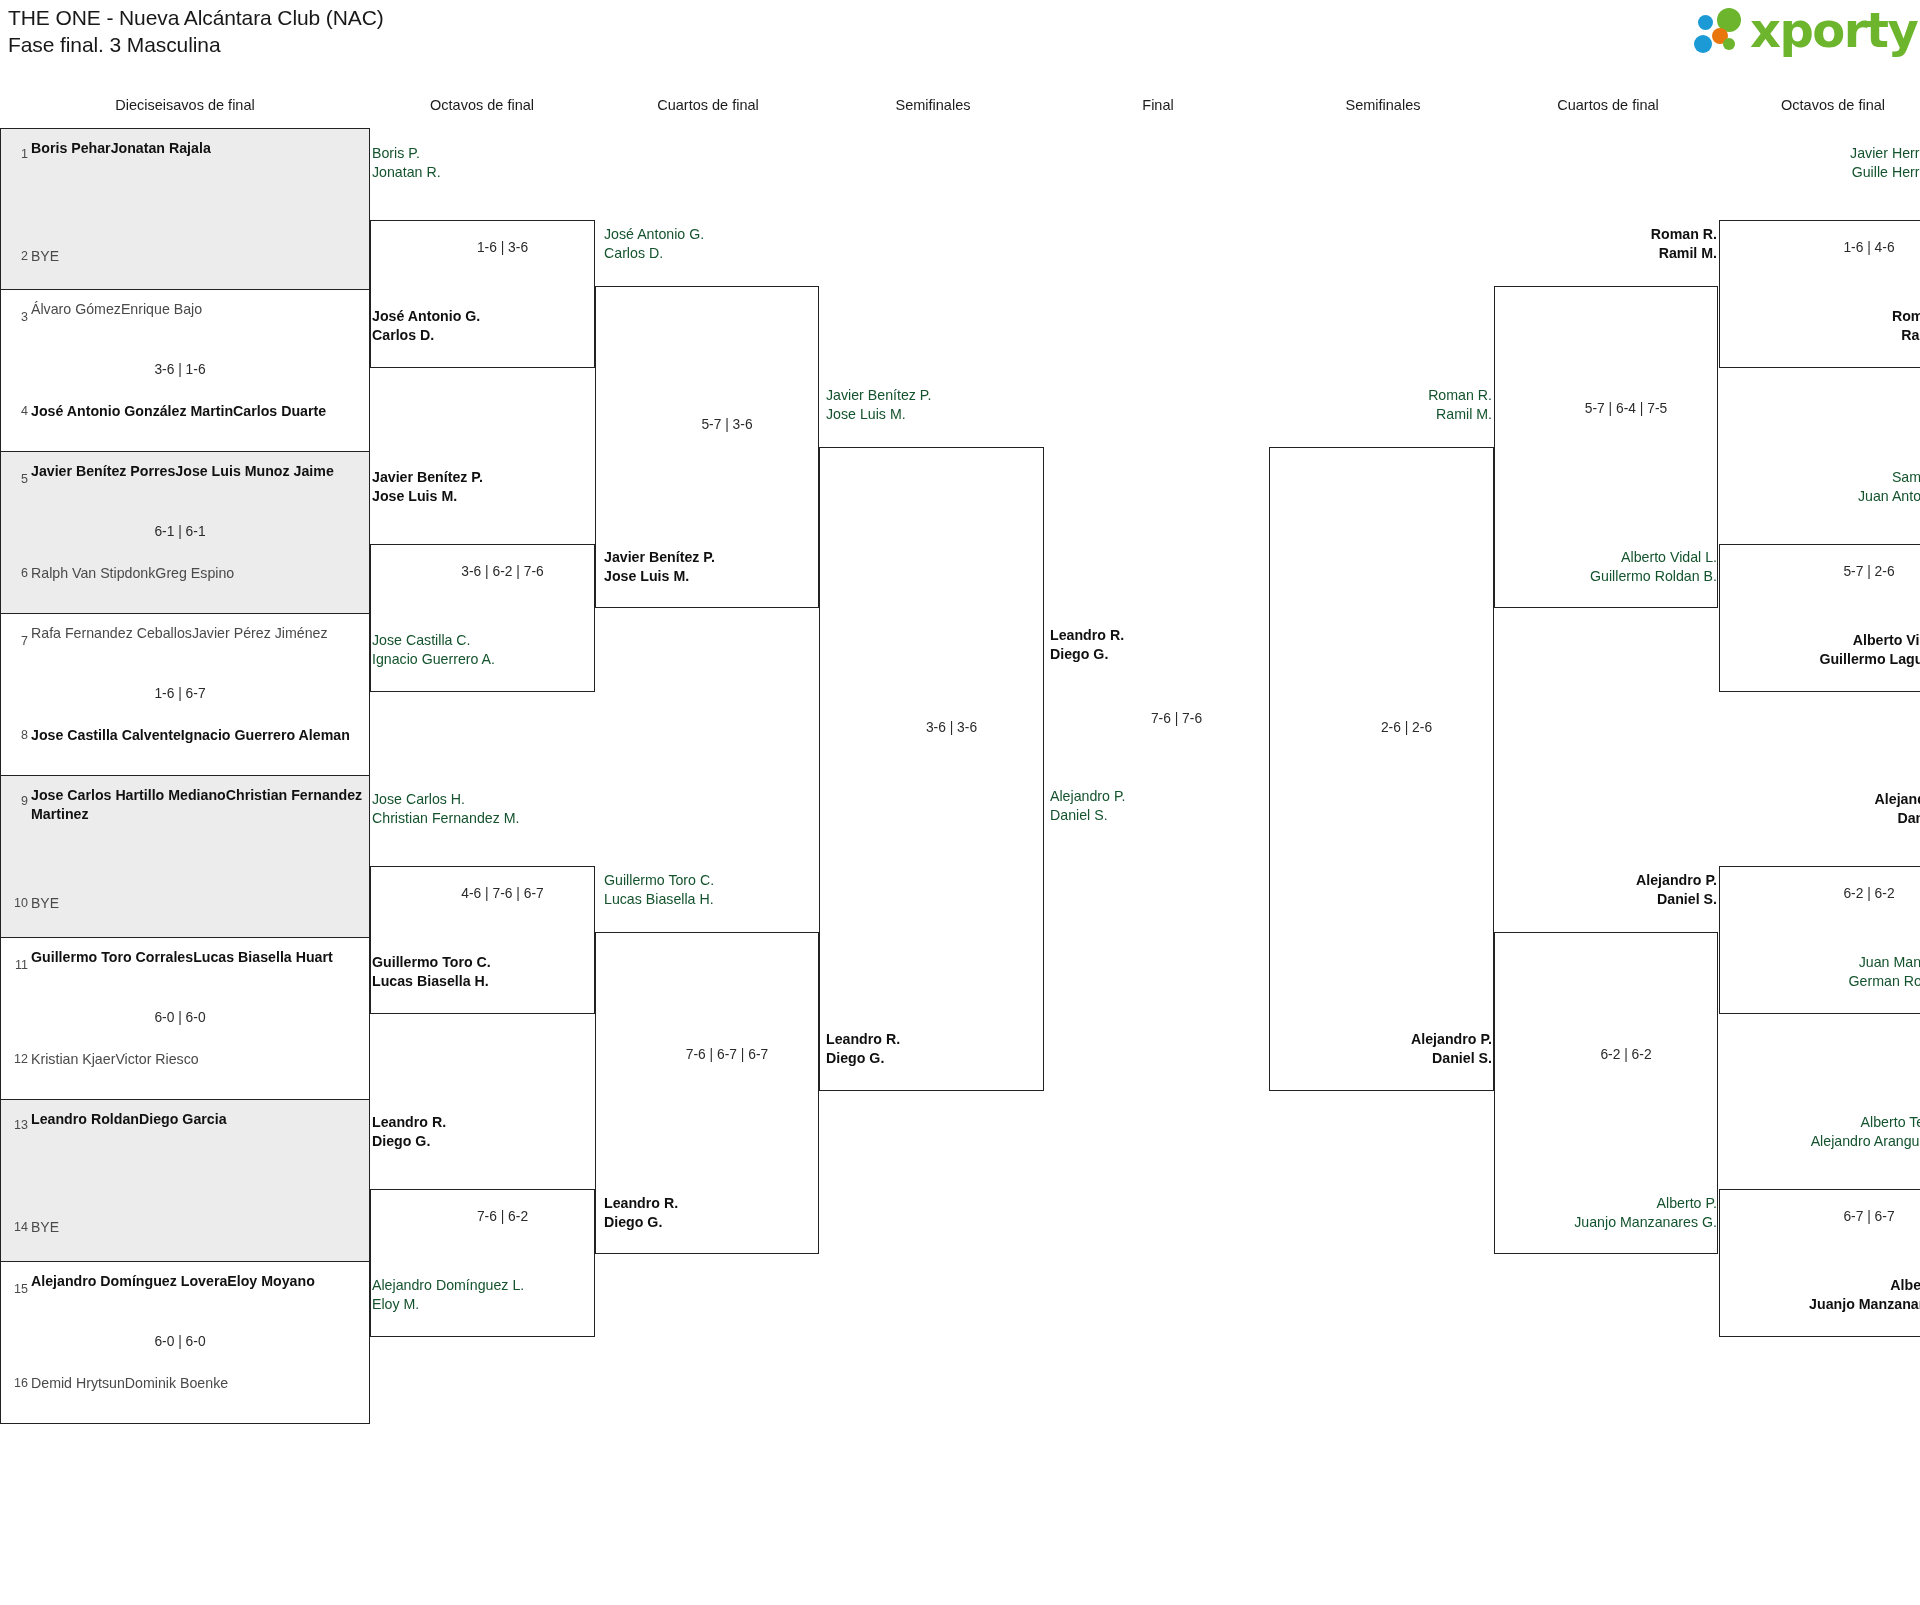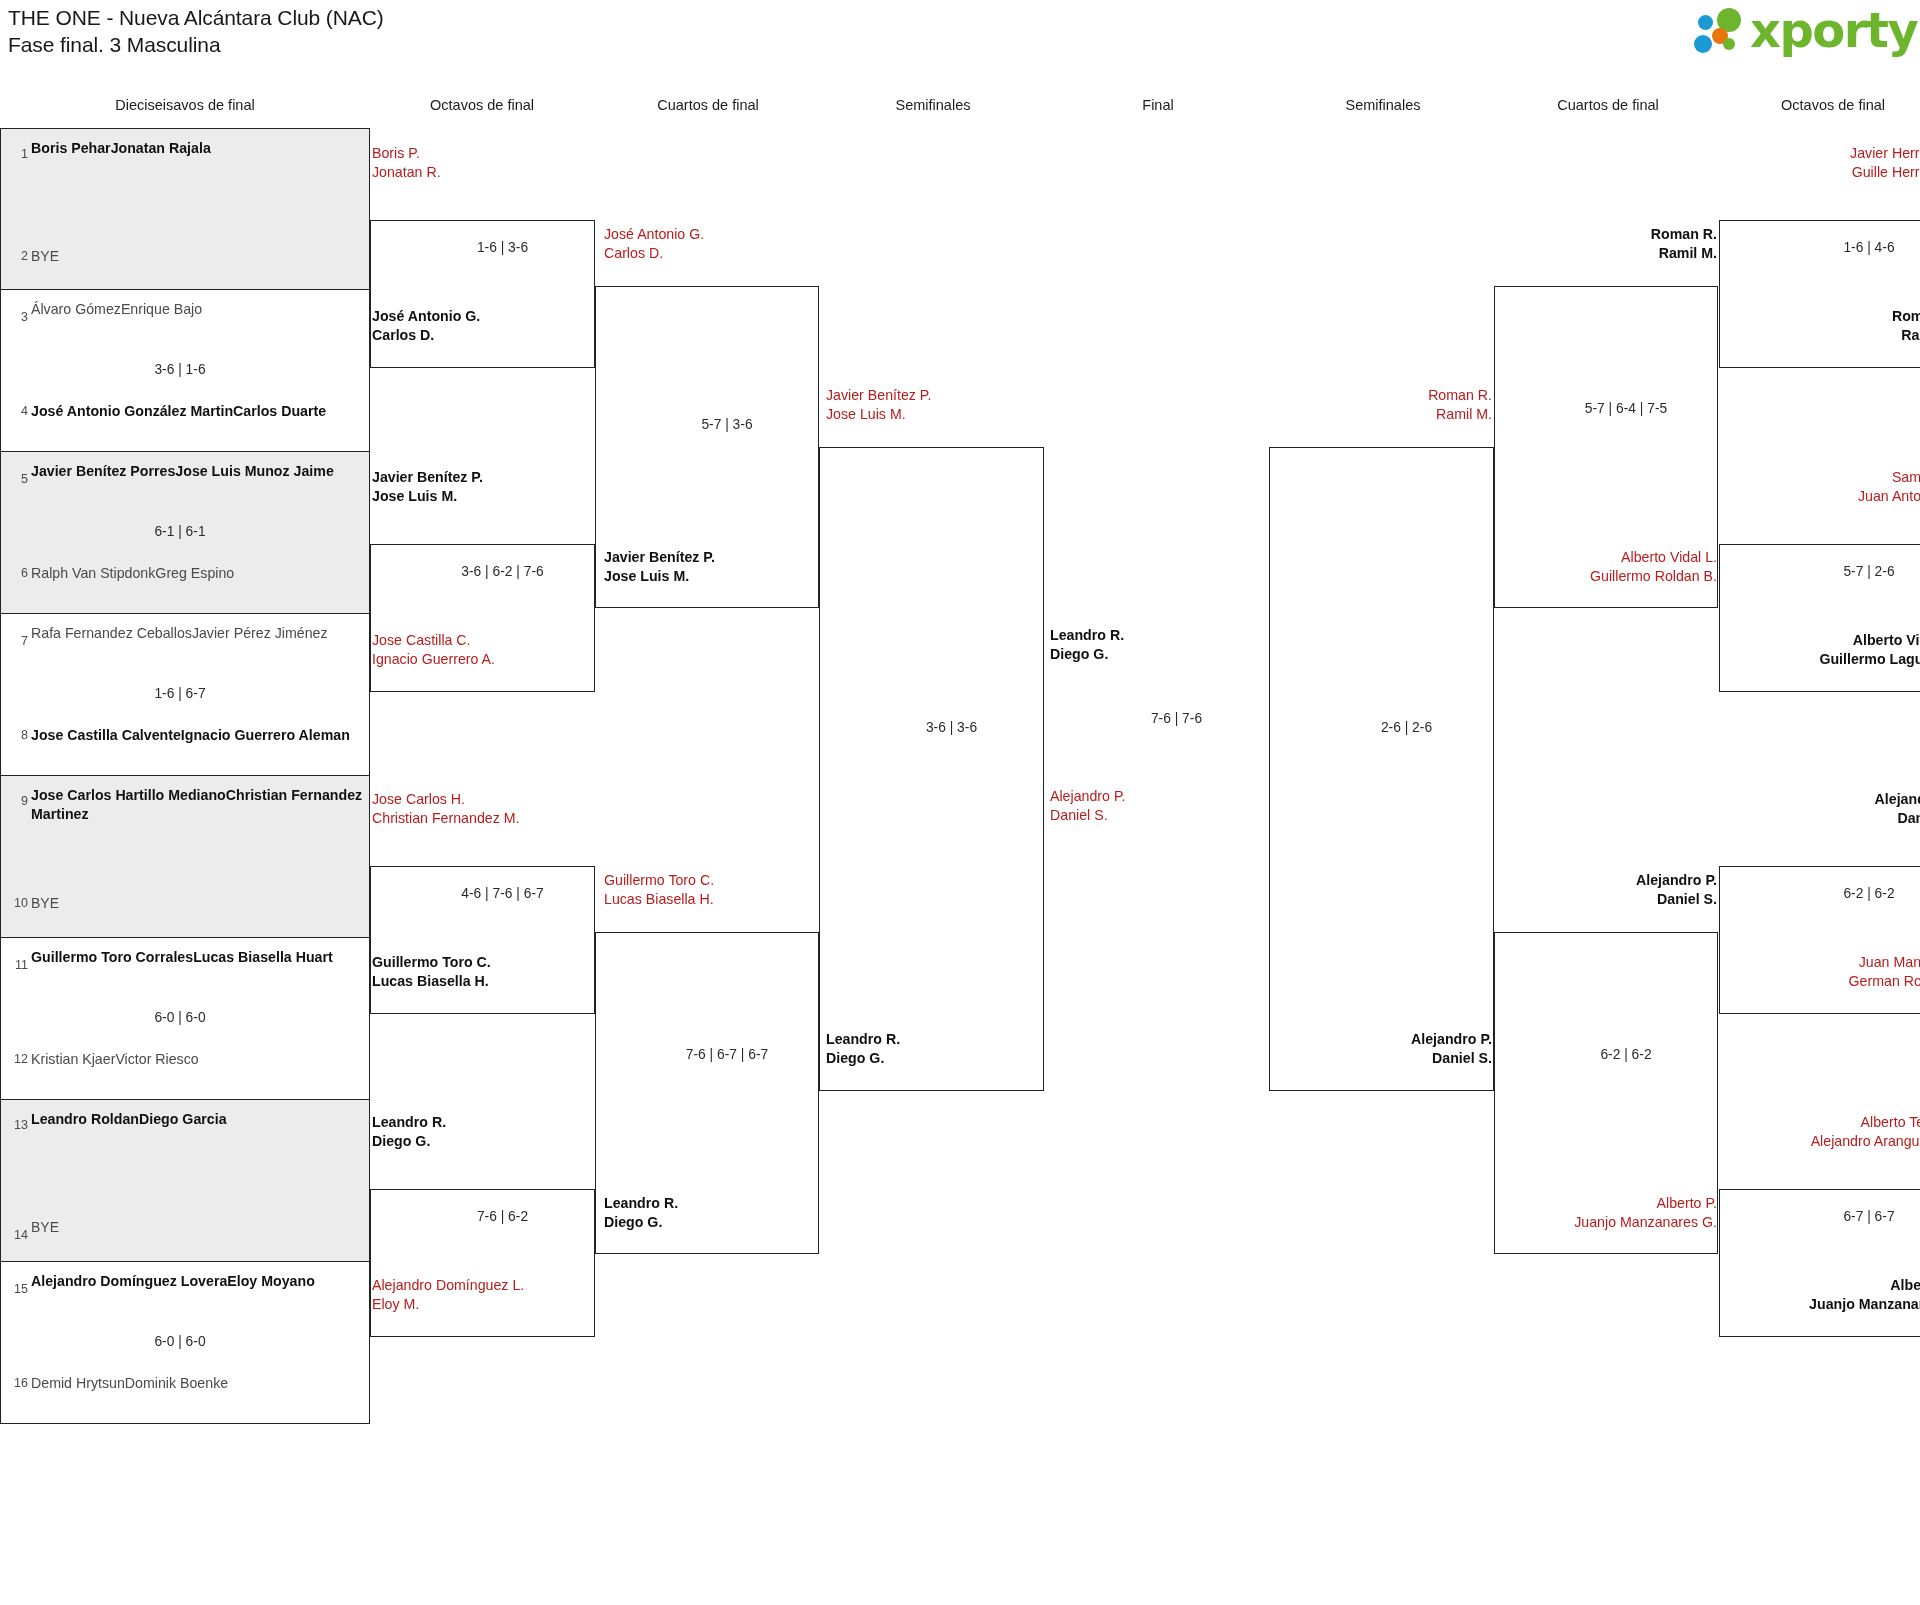--- a/index.html
+++ b/index.html
@@ -107,21 +107,21 @@
     color: #2a2a2a;
     white-space: nowrap;
     padding-left: 40px;
   }
 
   
   .nm {
     position: absolute;
     font-size: 14.2px;
     line-height: 1.33;
-    color: #b91c1c;
+    color: #14532d;
     white-space: nowrap;
   }
   .nm.win { color: #101010; font-weight: 700; }
   .nm.r { text-align: right; transform: translateX(-100%); }
   .nm span { display: block; }
 </style>
 </head>
 <body>
 
 <div id="root">
@@ -190,21 +190,21 @@
       <div class="seed-match">
         <div class="seed-num seed-top" style="top: 20px;">11</div>
         <div class="seed-names seed-top win"><span>Guillermo Toro Corrales</span><span>Lucas Biasella Huart</span></div>
         <div class="seed-score">6-0 | 6-0</div>
         <div class="seed-num" style="top: 114px;">12</div>
         <div class="seed-names" style="top: 112px;"><span>Kristian Kjaer</span><span>Victor Riesco</span></div>
       </div>
       <div class="seed-match alt">
         <div class="seed-num seed-top" style="top: 18px;">13</div>
         <div class="seed-names seed-top win"><span>Leandro Roldan</span><span>Diego Garcia</span></div>
-        <div class="seed-num" style="top: 128px;">14</div>
+        <div class="seed-num" style="top: 120px;">14</div>
         <div class="seed-names bye" style="top: 118px;"><span>BYE</span></div>
       </div>
       <div class="seed-match">
         <div class="seed-num seed-top" style="top: 20px;">15</div>
         <div class="seed-names seed-top win"><span>Alejandro Domínguez Lovera</span><span>Eloy Moyano</span></div>
         <div class="seed-score">6-0 | 6-0</div>
         <div class="seed-num" style="top: 114px;">16</div>
         <div class="seed-names" style="top: 112px;"><span>Demid Hrytsun</span><span>Dominik Boenke</span></div>
       </div>
     </div>

